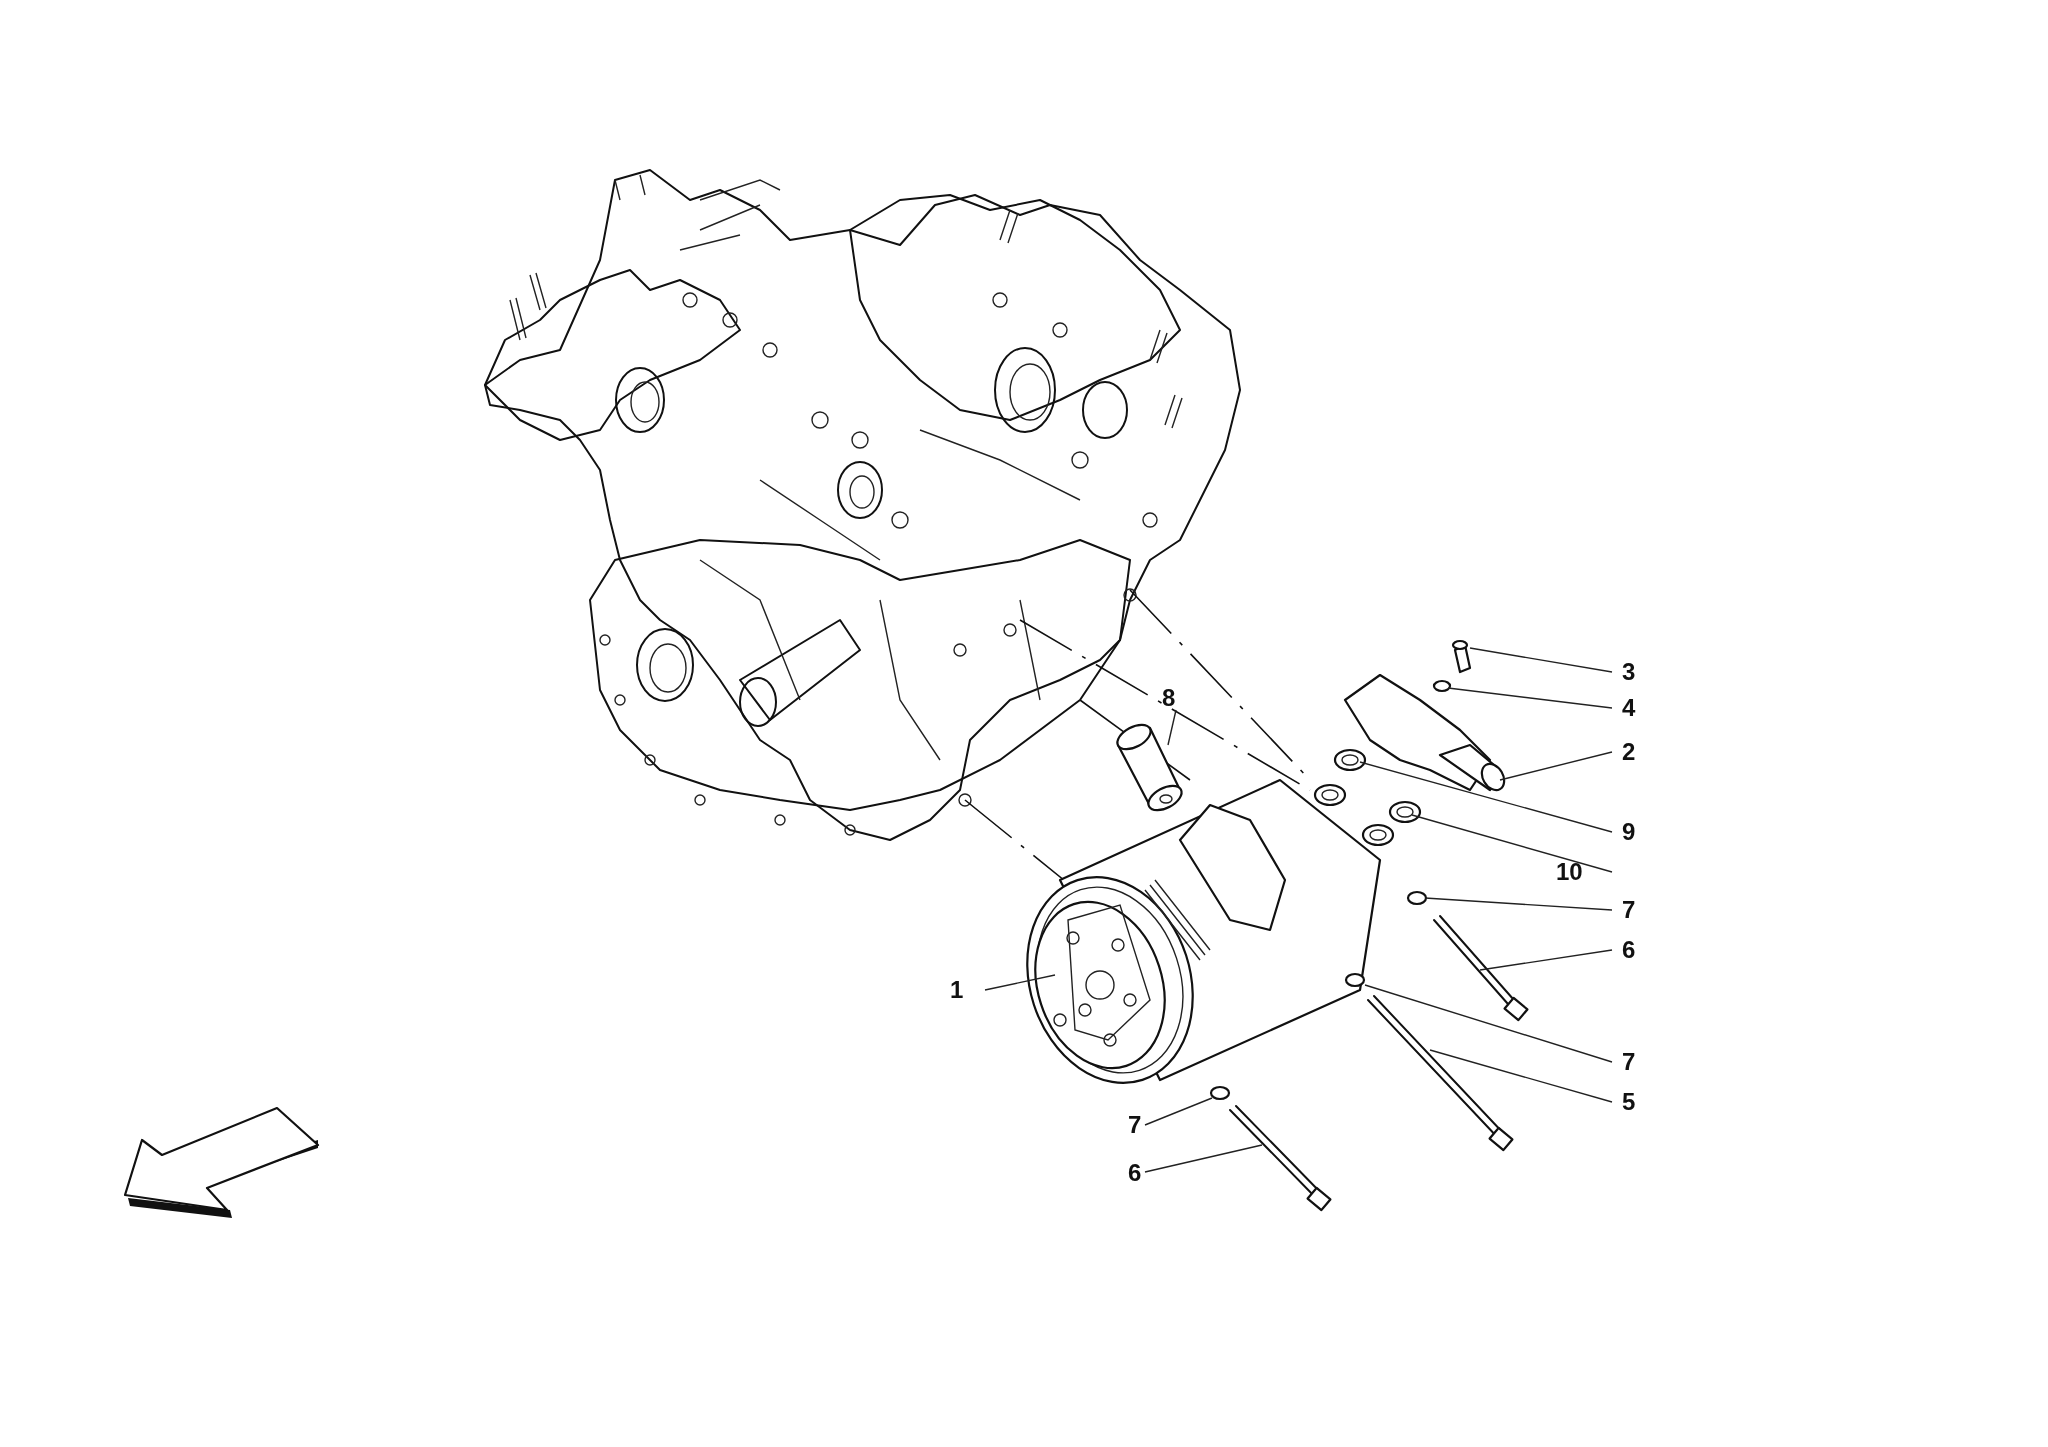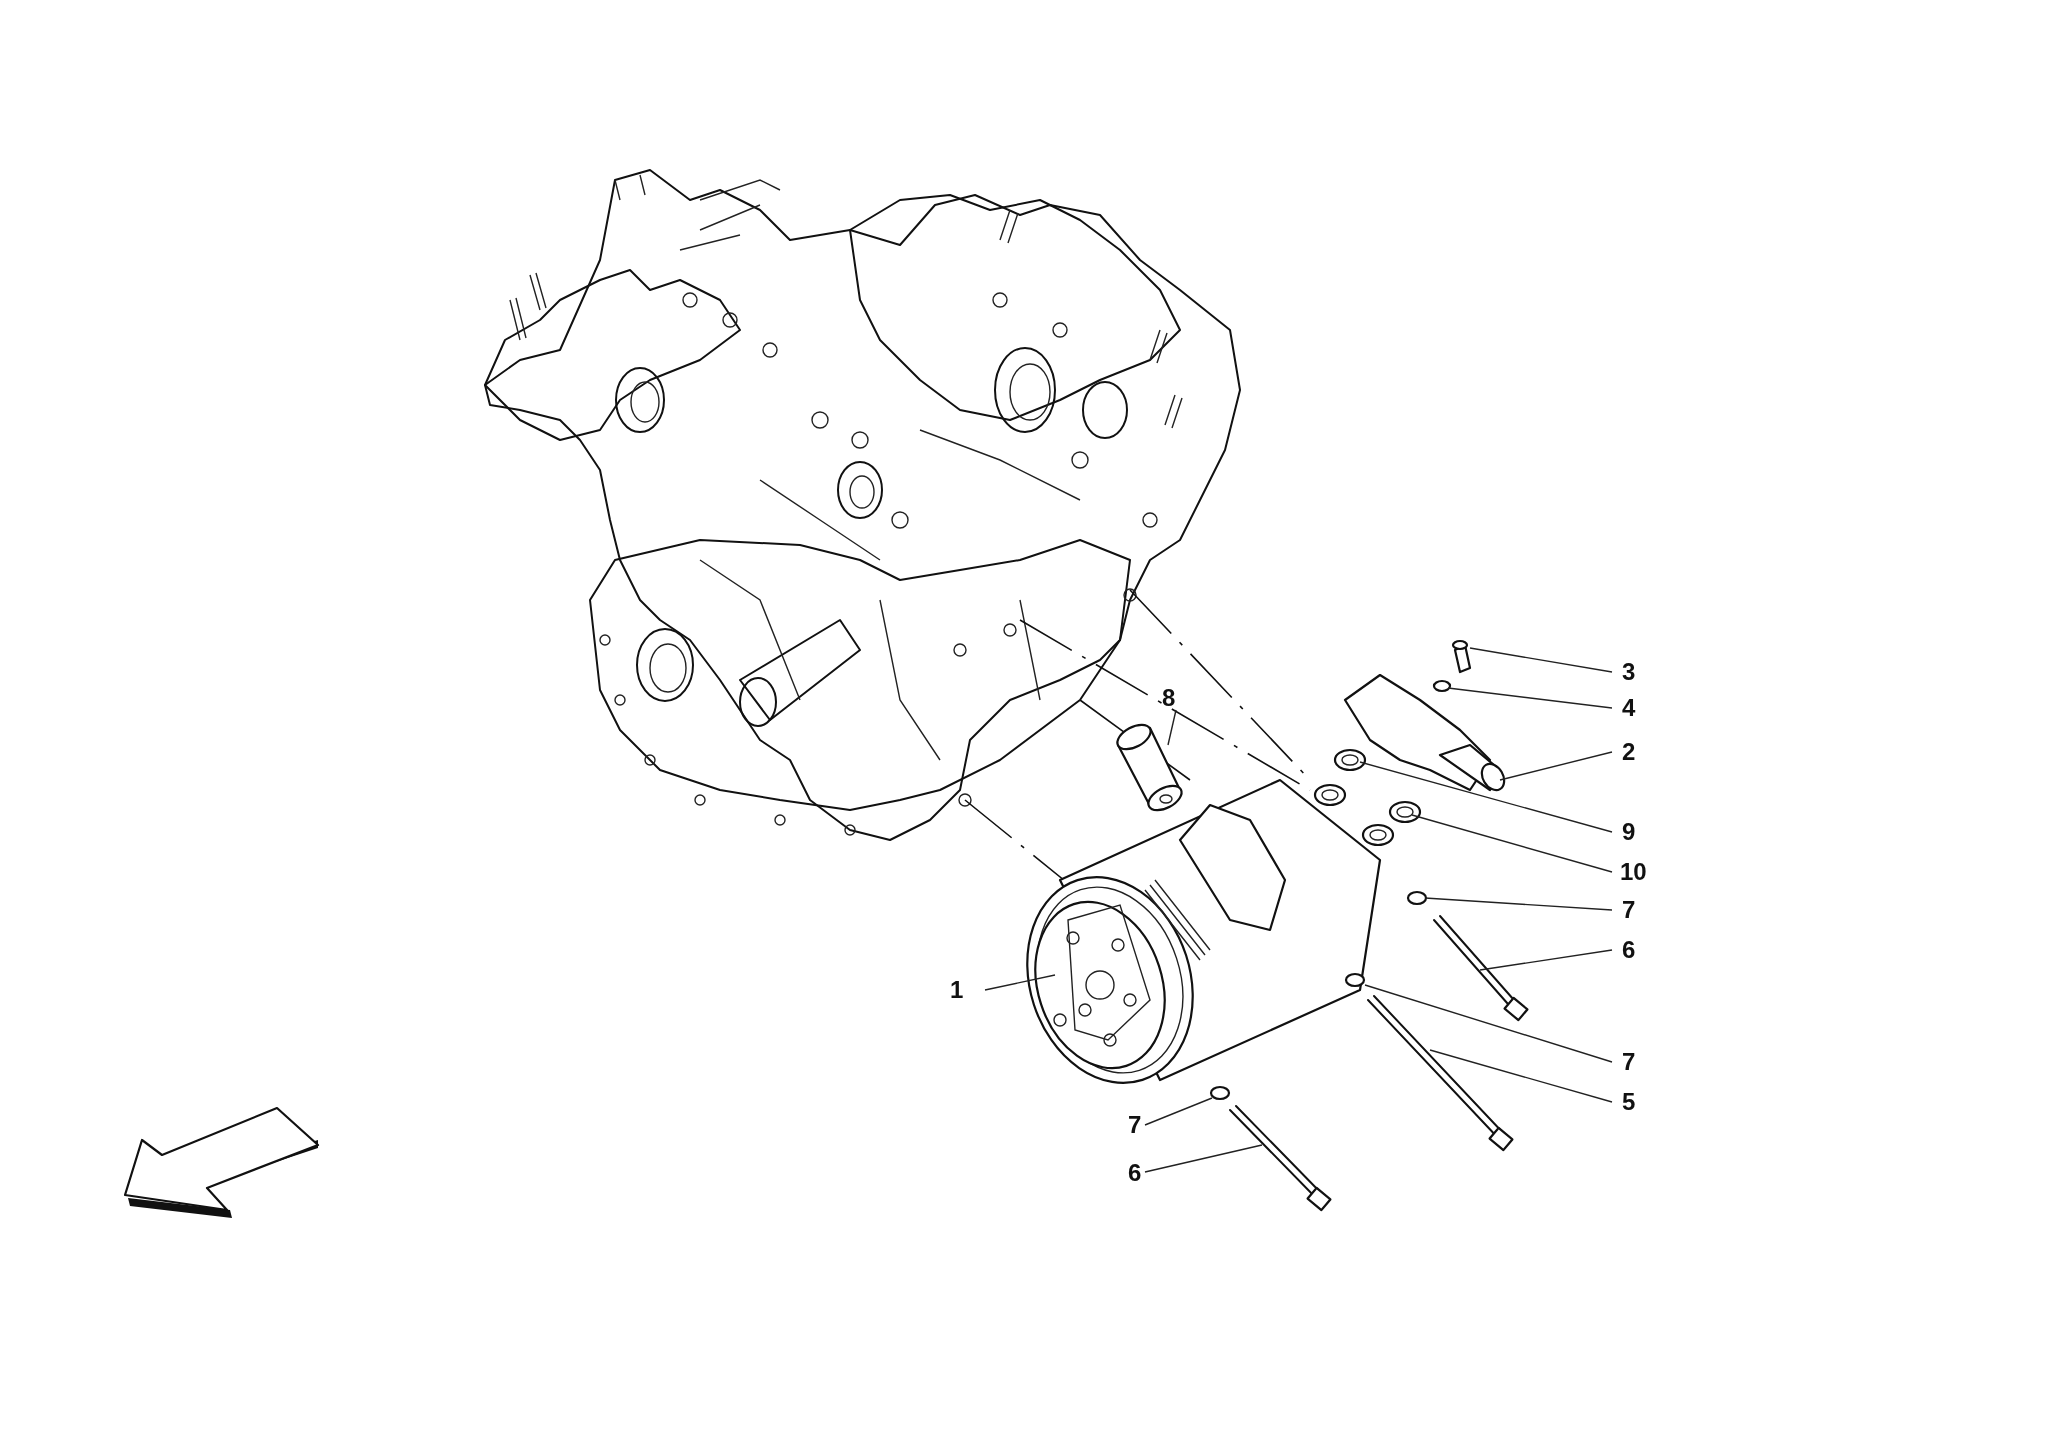--- a/index.html
+++ b/index.html
@@ -164,14 +164,14 @@
   <span class="callout" style="left:1622px;top:660px">3</span>
   <span class="callout" style="left:1622px;top:696px">4</span>
   <span class="callout" style="left:1622px;top:1090px">5</span>
   <span class="callout" style="left:1622px;top:938px">6</span>
   <span class="callout" style="left:1128px;top:1161px">6</span>
   <span class="callout" style="left:1622px;top:898px">7</span>
   <span class="callout" style="left:1622px;top:1050px">7</span>
   <span class="callout" style="left:1128px;top:1113px">7</span>
   <span class="callout" style="left:1162px;top:686px">8</span>
   <span class="callout" style="left:1622px;top:820px">9</span>
-  <span class="callout" style="left:1620px;top:860px">10</span>
+  <span class="callout" style="left:1556px;top:860px">10</span>
 </div>
 
 </body></html>

